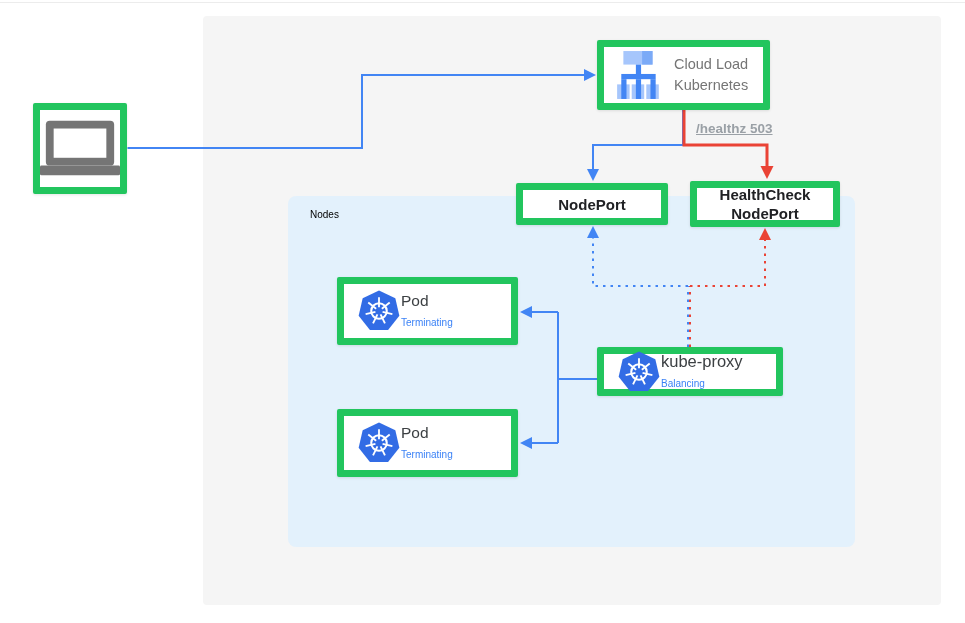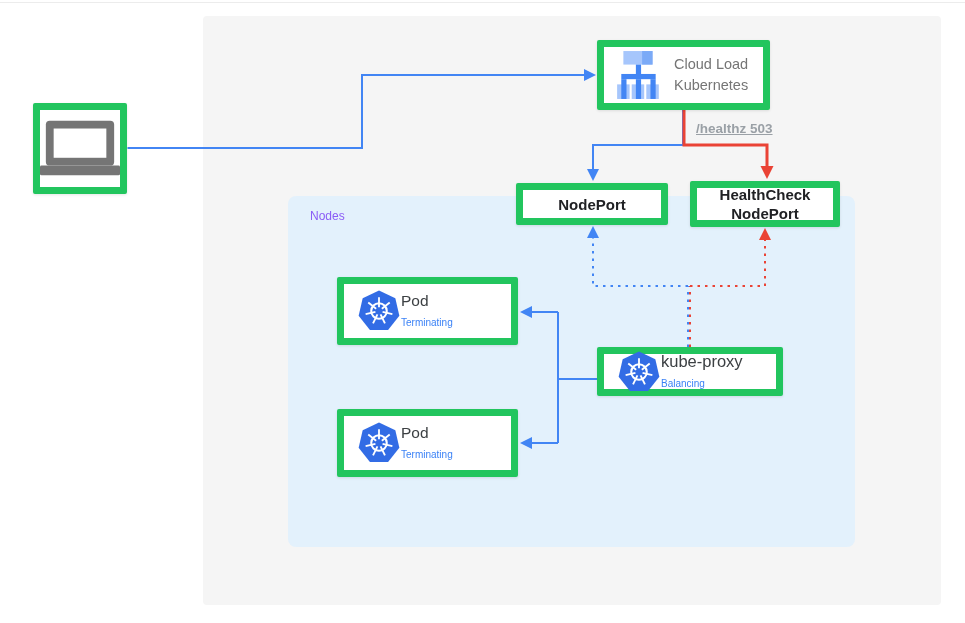--- a/index.html
+++ b/index.html
@@ -3,21 +3,21 @@
 <meta charset="utf-8">
 <style>
   html,body{margin:0;padding:0;background:#fff;}
   .stage{
     position:relative;width:965px;height:623px;background:#ffffff;overflow:hidden;
     font-family:"Liberation Sans", sans-serif;-webkit-font-smoothing:antialiased;
   }
   .top-rule{position:absolute;top:2px;left:0;width:965px;height:1px;background:#ececec;}
   .panel{position:absolute;left:203px;top:16px;width:738px;height:589px;background:#F5F5F5;border-radius:4px;}
   .nodes-box{position:absolute;left:288px;top:196px;width:567px;height:351px;background:#E3F1FC;border-radius:8px;}
-  .nodes-label{position:absolute;left:22px;top:13px;font-size:12px;color:#8b5cf6;}
+  .nodes-label{position:absolute;left:22px;top:13px;font-size:10px;color:#000000;}
   .card{
     position:absolute;background:#ffffff;border:7px solid #22c55e;border-radius:2px;
     box-shadow:0 1px 3px rgba(0,0,0,.10);box-sizing:border-box;
   }
   .laptop-card{left:33px;top:103px;width:94px;height:91px;display:flex;align-items:center;justify-content:center;}
   .clb-card{left:597px;top:40px;width:173px;height:70px;display:flex;align-items:center;}
   .clb-icon-wrap{width:70px;display:flex;justify-content:center;flex:0 0 auto;}
   .clb-text{font-size:14.5px;line-height:21px;color:#757575;}
   .port-card{display:flex;align-items:center;justify-content:center;text-align:center;
     font-weight:bold;font-size:15px;color:#202124;line-height:19px;}

